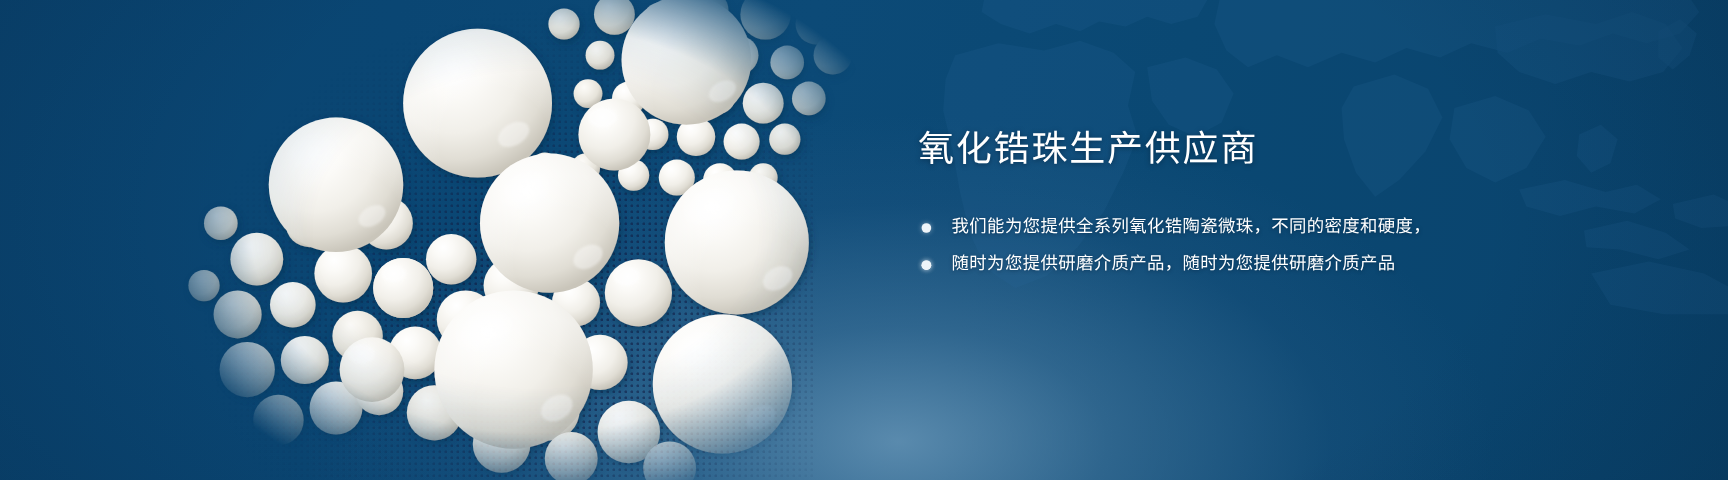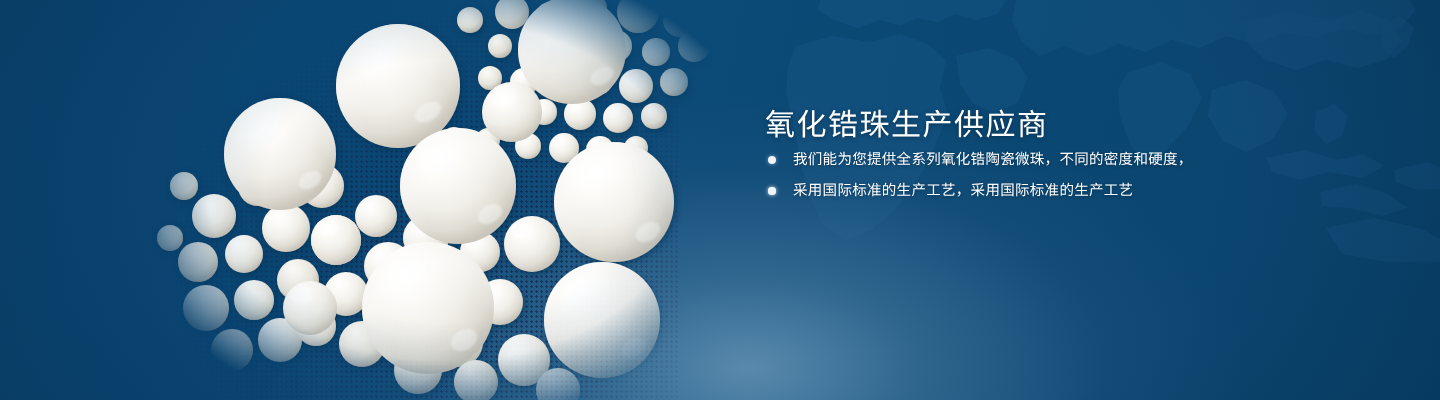--- a/index.html
+++ b/index.html
@@ -92,21 +92,21 @@
   .headline {
     font-size:30px;
     line-height:1.16;
     font-weight:400;
     color:#ffffff;
     letter-spacing:1.5px;
     text-shadow:0 1px 4px rgba(3,26,48,0.55);
     white-space:nowrap;
   }
   .bullets {
-    margin-top:4px;
+    margin-top:34px;
     list-style:none;
   }
   .bullet-row {
     position:relative;
     padding-left:28px;
     margin-bottom:6px;
     color:#ffffff;
     font-size:14.5px;
     line-height:25px;
     letter-spacing:0.3px;
@@ -344,19 +344,19 @@
         <span class="bullet-dot"></span>
         <span>我们能为您提供全系列氧化锆陶瓷微珠，不同的密度和硬度，</span>
       </li>
 
       <li class="bullet-row">
         <span class="bullet-dot"></span>
       </li>
 
       <li class="bullet-row">
         <span class="bullet-dot"></span>
-        <span>采用国际标准的生产工艺，采用国际标准的生产工艺</span>
+        <span>随时为您提供研磨介质产品，随时为您提供研磨介质产品</span>
       </li>
 
     </ul>
   </div>
 
 </div>
 
 </body></html>

